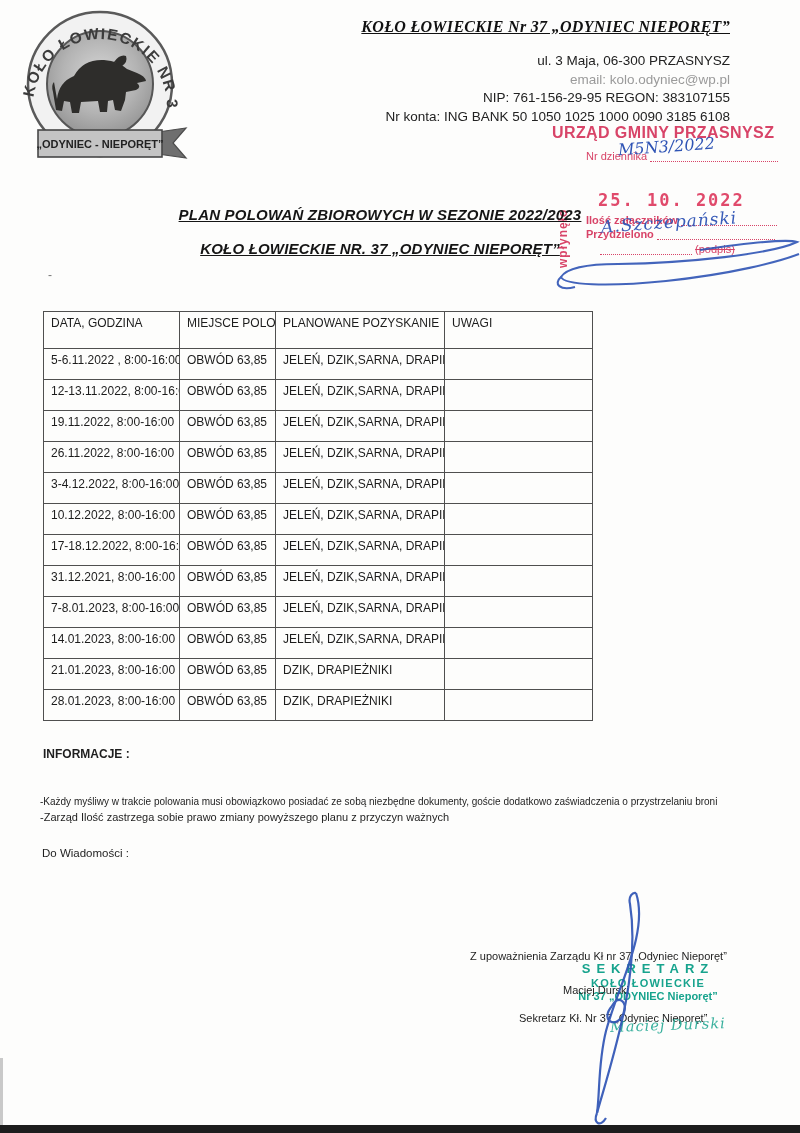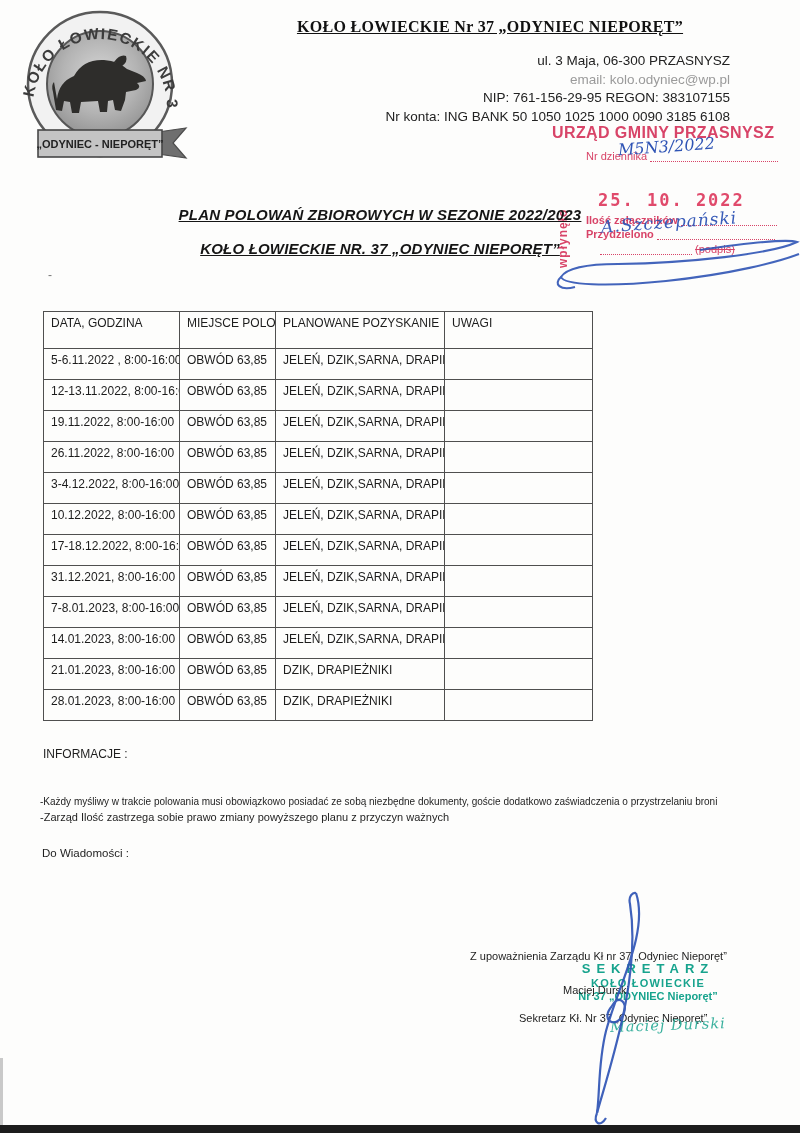--- a/index.html
+++ b/index.html
@@ -5,22 +5,22 @@
   html,body{margin:0;padding:0;background:#e9e9e9;}
   .page{
     position:relative;width:800px;height:1133px;margin:0 auto;
     background:#fdfdfc;overflow:hidden;
     font-family:"Liberation Sans",sans-serif;color:#1e1e1e;
   }
   .abs{position:absolute;}
 
   
   .org-title{
-    left:250px;top:18px;width:480px;text-align:center;
-    font-family:"Liberation Serif",serif;font-weight:bold;
+    left:250px;top:18px;width:480px;text-align:right;
+    font-family:"Liberation Serif",serif;font-weight:bold;font-style:italic;
     font-size:16px;text-decoration:underline;letter-spacing:.3px;color:#111;
   }
   .addr{left:250px;top:52px;width:480px;text-align:right;font-size:13.5px;line-height:18.5px;color:#222;}
   .addr .email{color:#9a9a9a;}
   .stamp-office{left:552px;top:124px;width:240px;font-size:16px;font-weight:bold;letter-spacing:.4px;color:#d84468;}
   .stamp-row{font-size:11px;color:#d84468;white-space:nowrap;}
   .dotline{display:inline-block;border-bottom:1.6px dotted #d84468;vertical-align:-2px;}
   .wplynelo{
     left:536px;top:168px;width:70px;font-size:12px;font-weight:bold;color:#d84468;
     transform:rotate(-90deg);transform-origin:60px 40px;letter-spacing:1px;
@@ -44,21 +44,21 @@
   }
   table.plan th,table.plan td{
     border:1.4px solid #4f4f4f;text-align:left;vertical-align:top;
     padding:4px 4px 2px 7px;font-weight:normal;overflow:hidden;white-space:nowrap;
   }
   table.plan th{height:30px;}
   table.plan td{height:24px;}
   col.c1{width:136px;} col.c2{width:96px;} col.c3{width:169px;} col.c4{width:148px;}
 
   
-  .info-head{left:43px;top:747px;font-size:12px;font-weight:normal;}
+  .info-head{left:43px;top:747px;font-size:12px;font-weight:bold;}
   .info-item1{left:40px;top:796px;width:748px;font-size:10px;}
   .info-item2{left:40px;top:811px;width:748px;font-size:11px;}
   .dist-head{left:42px;top:847px;font-size:11.5px;}
   .dist-list{left:42px;top:876px;font-size:11px;line-height:13.8px;}
 
   
   .auth-line{left:470px;top:950px;font-size:11px;}
   .sig-name-black{left:563px;top:984px;font-size:11px;}
   .role-line{left:519px;top:1012px;font-size:11px;}
   .green-stamp{left:548px;top:961px;width:200px;text-align:center;color:#17a38d;}

